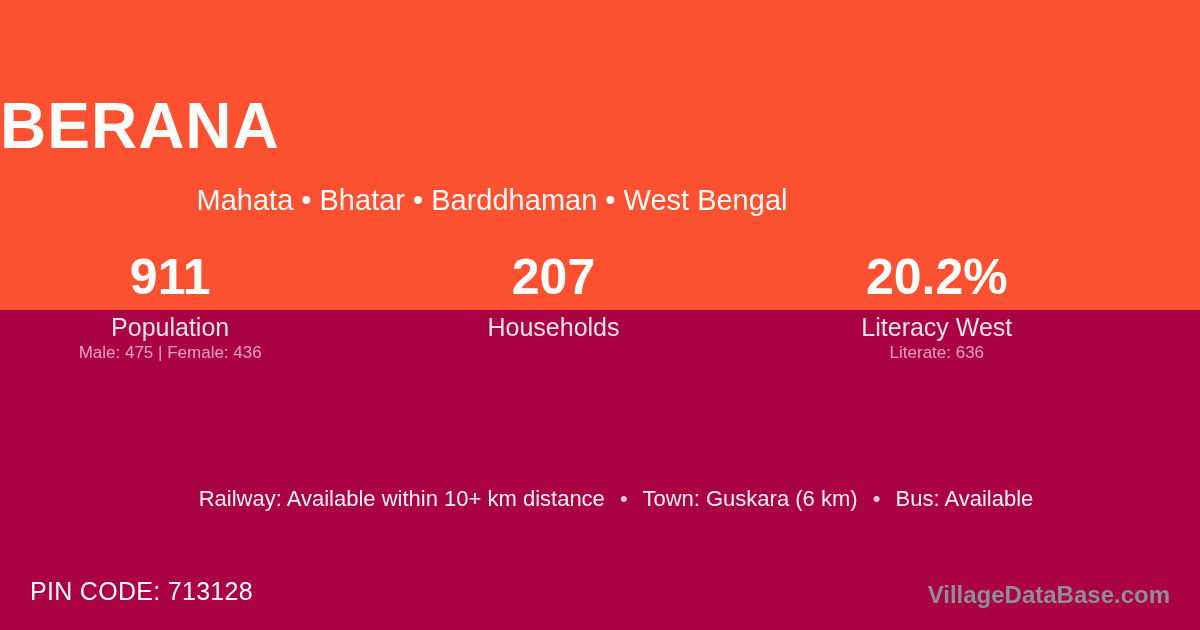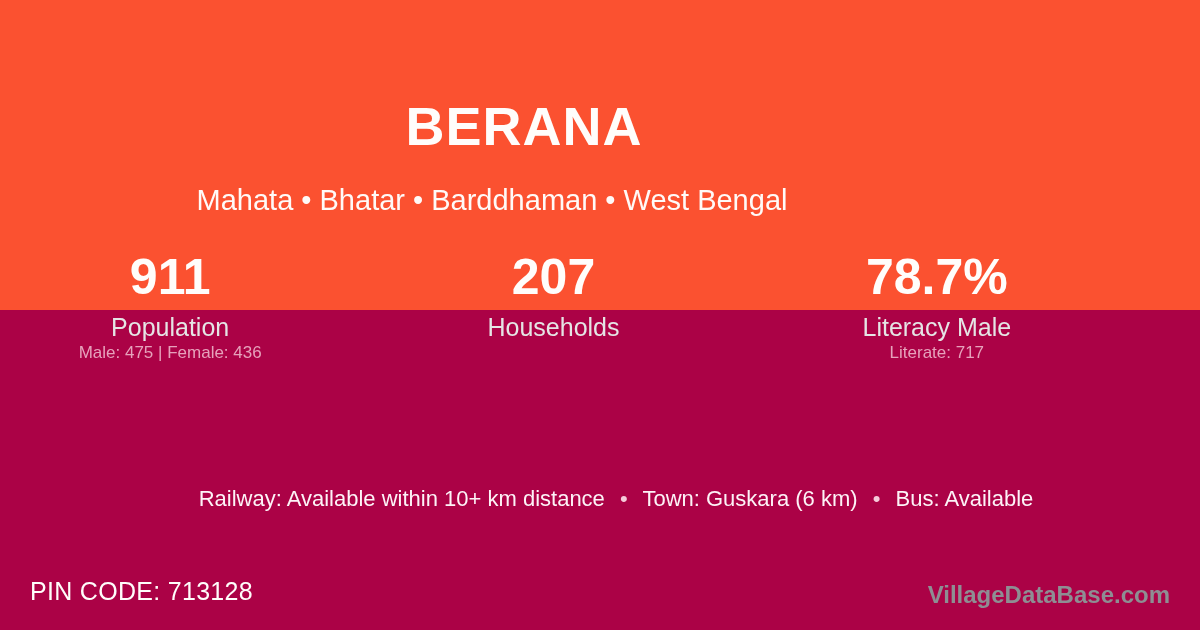--- a/index.html
+++ b/index.html
@@ -32,22 +32,21 @@
     width: 1200px;
     height: 310px;
     background: #FB5130;
   }
 
   .village-title {
     position: absolute;
     left: 0;
     top: 84px;
     width: 1048px;
-    text-align: center;
-    font-size: 54px;
+    font-size: 64px;
     line-height: 84px;
     font-weight: 700;
     letter-spacing: 1px;
     color: #FFFDFB;
   }
 
   .village-hierarchy {
     position: absolute;
     left: 0;
     top: 182px;
@@ -160,23 +159,23 @@
       <div class="stat-label">Population</div>
       <div class="stat-sub">Male: 475 | Female: 436</div>
     </div>
 
     <div class="stat-col">
       <div class="stat-value">207</div>
       <div class="stat-label">Households</div>
     </div>
 
     <div class="stat-col">
-      <div class="stat-value">78.7%</div>
-      <div class="stat-label">Literacy Male</div>
-      <div class="stat-sub">Literate: 717</div>
+      <div class="stat-value">20.2%</div>
+      <div class="stat-label">Literacy West</div>
+      <div class="stat-sub">Literate: 636</div>
     </div>
 
   </div>
 
   <div class="transport-line">
     <span>Railway: Available within 10+ km distance</span>
     <span class="sep">•</span>
     <span>Town: Guskara (6 km)</span>
     <span class="sep">•</span>
     <span>Bus: Available</span>

